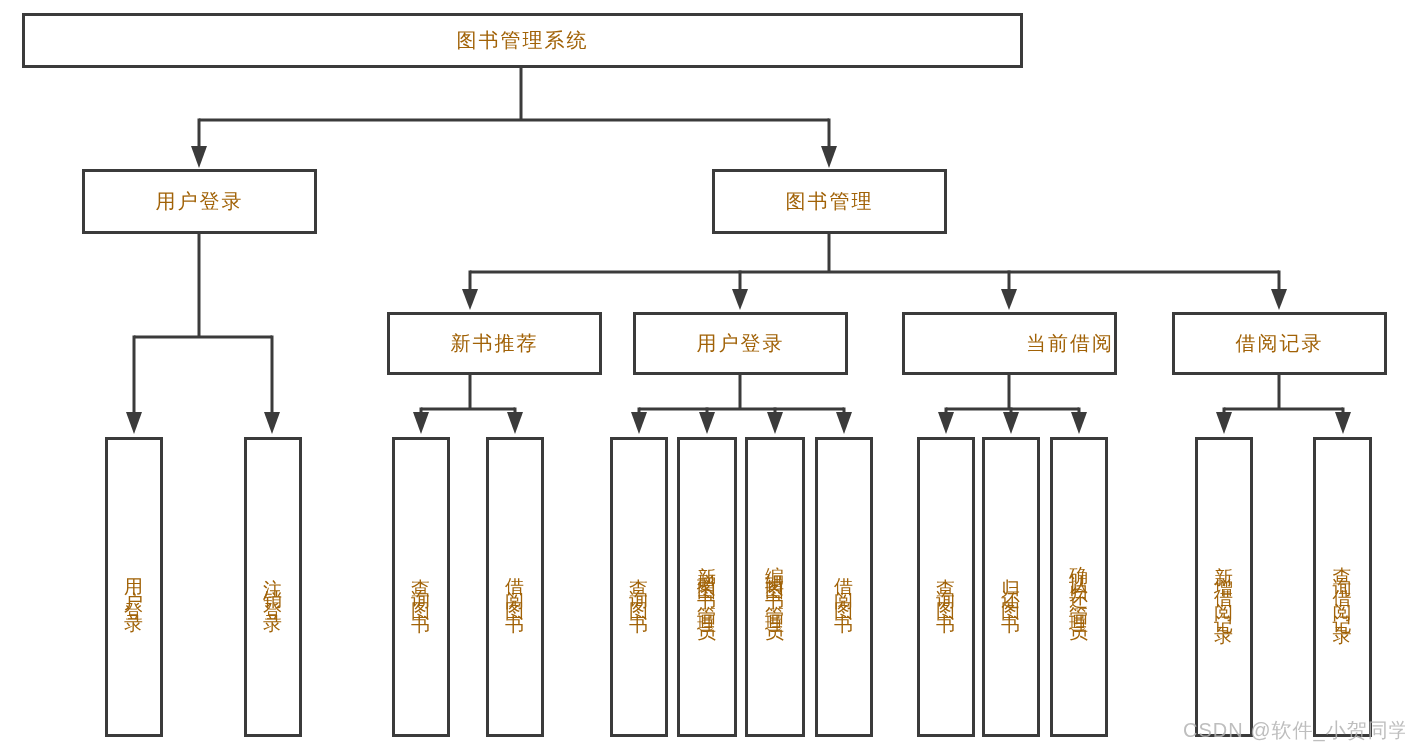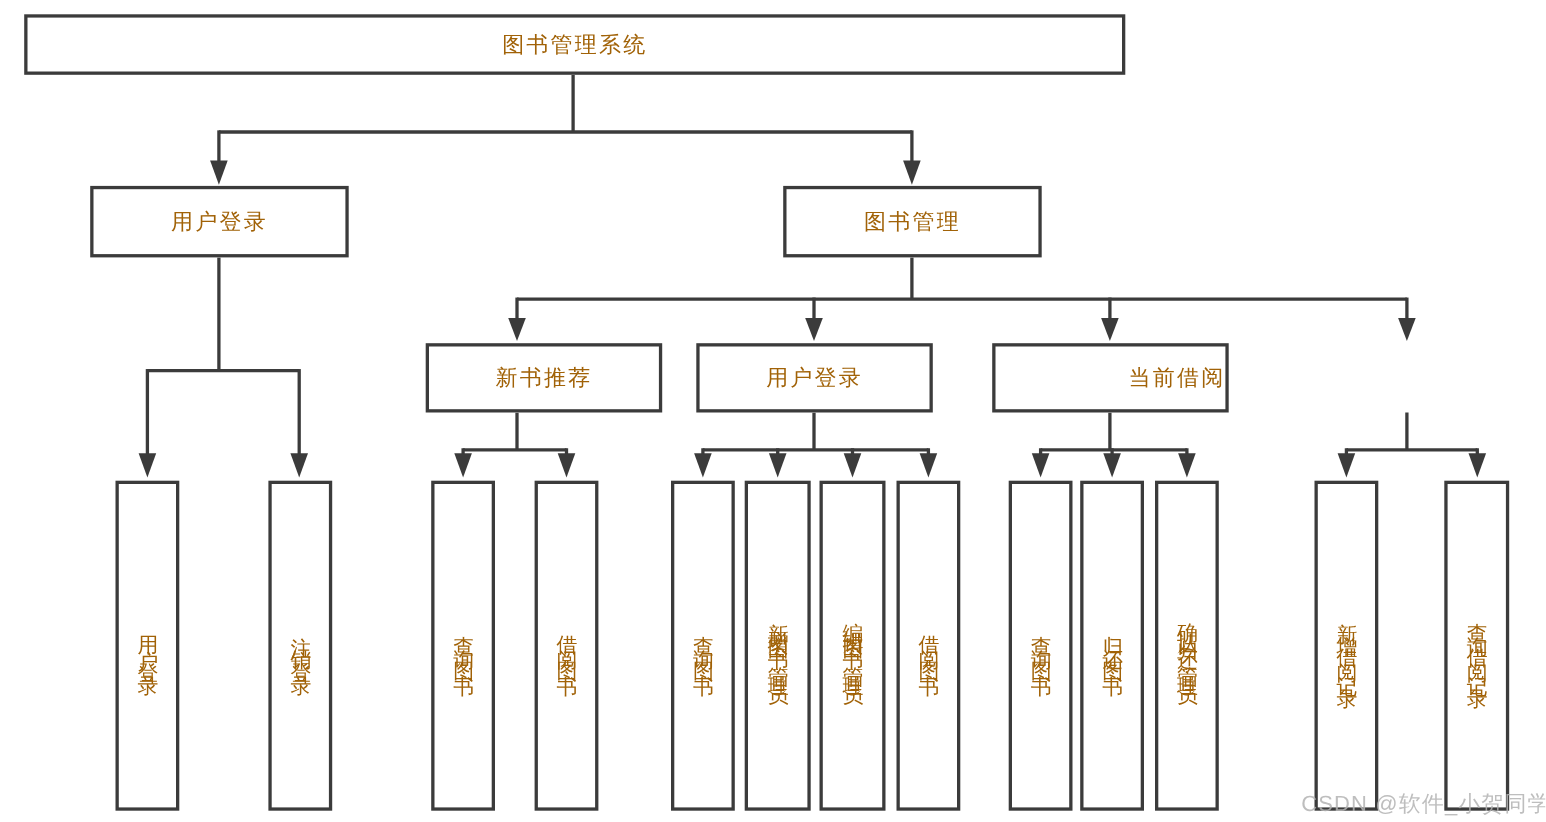--- a/index.html
+++ b/index.html
@@ -133,20 +133,23 @@
 
   <div class="box h-box" style="left:363px;top:312px;width:215px;height:63px;margin-left:24px;">
     <span>新书推荐</span>
   </div>
   <div class="box h-box" style="left:633px;top:312px;width:215px;height:63px;">
     <span>用户登录</span>
   </div>
   <div class="box h-box" style="left:902px;top:312px;width:215px;height:63px;justify-content:flex-end;">
     <span>当前借阅</span>
   </div>
+  <div class="box h-box" style="left:1172px;top:312px;width:215px;height:63px;">
+    <span>借阅记录</span>
+  </div>
 
   <div class="box v-box" style="left:105px;top:437px;width:58px;height:300px;">
     <span>用户登录</span>
   </div>
   <div class="box v-box" style="left:244px;top:437px;width:58px;height:300px;">
     <span>注销登录</span>
   </div>
 
   <div class="box v-box" style="left:392px;top:437px;width:58px;height:300px;">
     <span>查询图书</span>

